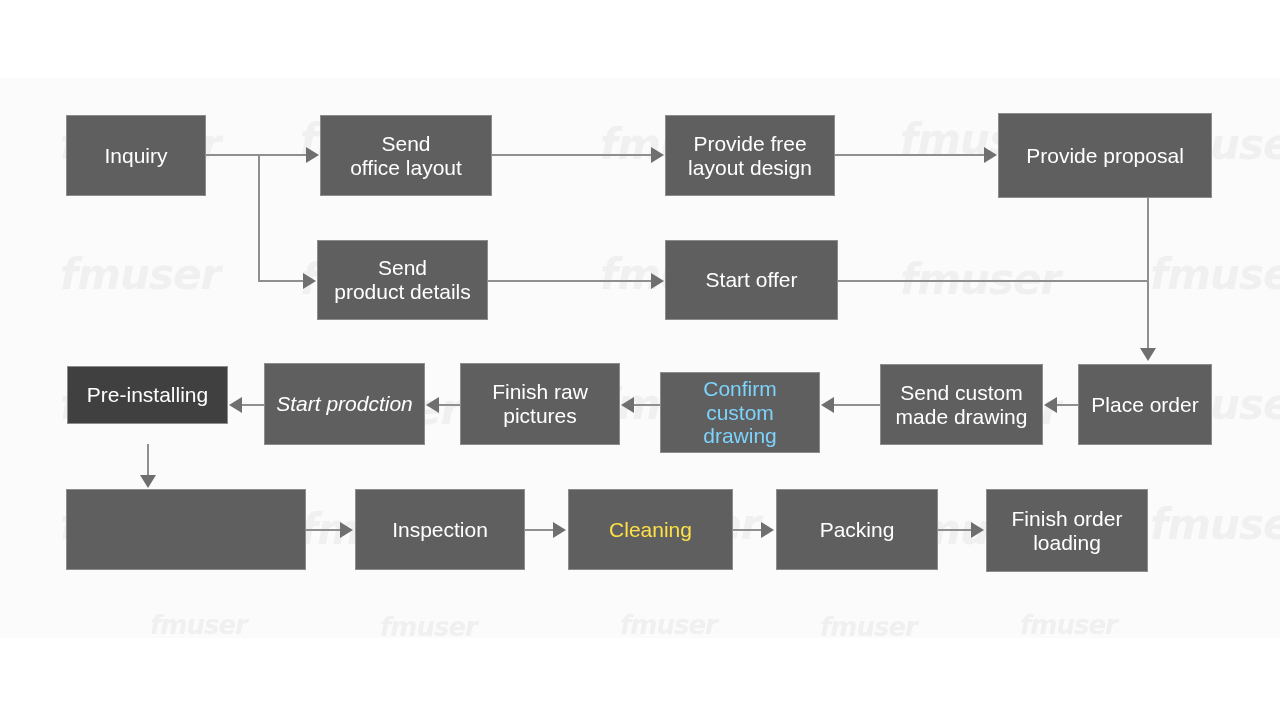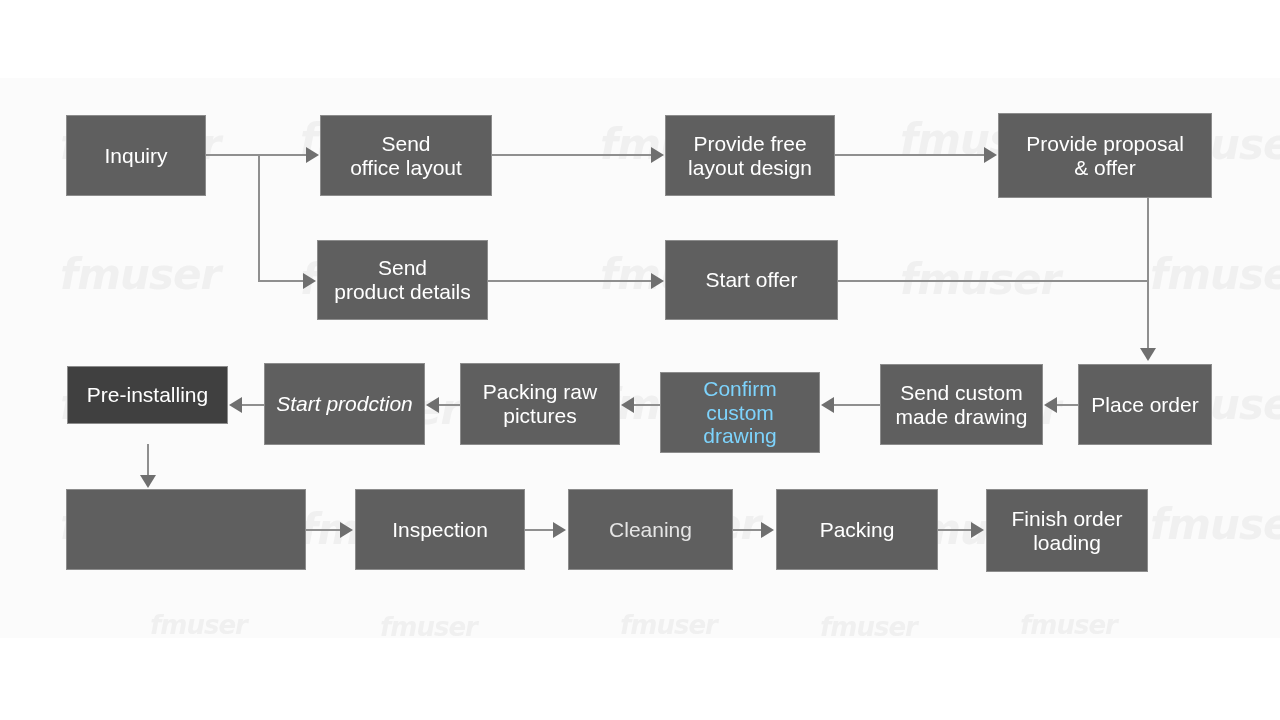--- a/index.html
+++ b/index.html
@@ -199,21 +199,20 @@
       </div>
       <div class="node" style="left: 665px; top: 115px; width: 170px; height: 81px; background: rgb(95, 95, 95); color: rgb(255, 255, 255);">
         <div>
           <span>Provide free</span>
           <span>layout design</span>
         </div>
       </div>
       <div class="node" style="left: 998px; top: 113px; width: 214px; height: 85px; background: rgb(95, 95, 95); color: rgb(255, 255, 255);">
         <div>
           <span>Provide proposal</span>
-          <span>&amp; offer</span>
         </div>
       </div>
       <div class="node" style="left: 317px; top: 240px; width: 171px; height: 80px; background: rgb(95, 95, 95); color: rgb(255, 255, 255);">
         <div>
           <span>Send</span>
           <span>product details</span>
         </div>
       </div>
       <div class="node" style="left: 665px; top: 240px; width: 173px; height: 80px; background: rgb(95, 95, 95); color: rgb(255, 255, 255);">
         <div>
@@ -232,21 +231,21 @@
         </div>
       </div>
       <div class="node" style="left: 660px; top: 372px; width: 160px; height: 81px; background: rgb(95, 95, 95); color: #7dd3fc;">
         <div>
           <span>Confirm custom</span>
           <span>drawing</span>
         </div>
       </div>
       <div class="node" style="left: 460px; top: 363px; width: 160px; height: 82px; background: rgb(95, 95, 95); color: rgb(255, 255, 255);">
         <div>
-          <span>Packing raw</span>
+          <span>Finish raw</span>
           <span>pictures</span>
         </div>
       </div>
       <div class="node" style="left: 264px; top: 363px; width: 161px; height: 82px; background: rgb(95, 95, 95); color: rgb(255, 255, 255); font-style: italic;">
         <div>
           <span>Start prodction</span>
         </div>
       </div>
       <div class="node" style="left: 67px; top: 366px; width: 161px; height: 58px; background: #404040; color: rgb(255, 255, 255);">
         <div>
@@ -255,21 +254,21 @@
       </div>
       <div class="node" style="left: 66px; top: 489px; width: 240px; height: 81px; background: rgb(95, 95, 95); color: rgb(255, 255, 255);">
         <div>
         </div>
       </div>
       <div class="node" style="left: 355px; top: 489px; width: 170px; height: 81px; background: rgb(95, 95, 95); color: rgb(255, 255, 255);">
         <div>
           <span>Inspection</span>
         </div>
       </div>
-      <div class="node" style="left: 568px; top: 489px; width: 165px; height: 81px; background: rgb(95, 95, 95); color: #e5e5e5;">
+      <div class="node" style="left: 568px; top: 489px; width: 165px; height: 81px; background: rgb(95, 95, 95); color: #fde047;">
         <div>
           <span>Cleaning</span>
         </div>
       </div>
       <div class="node" style="left: 776px; top: 489px; width: 162px; height: 81px; background: rgb(95, 95, 95); color: rgb(255, 255, 255); justify-content: center;">
         <div>
           <span>Packing</span>
         </div>
       </div>
       <div class="node" style="left: 986px; top: 489px; width: 162px; height: 83px; background: rgb(95, 95, 95); color: rgb(255, 255, 255);">

